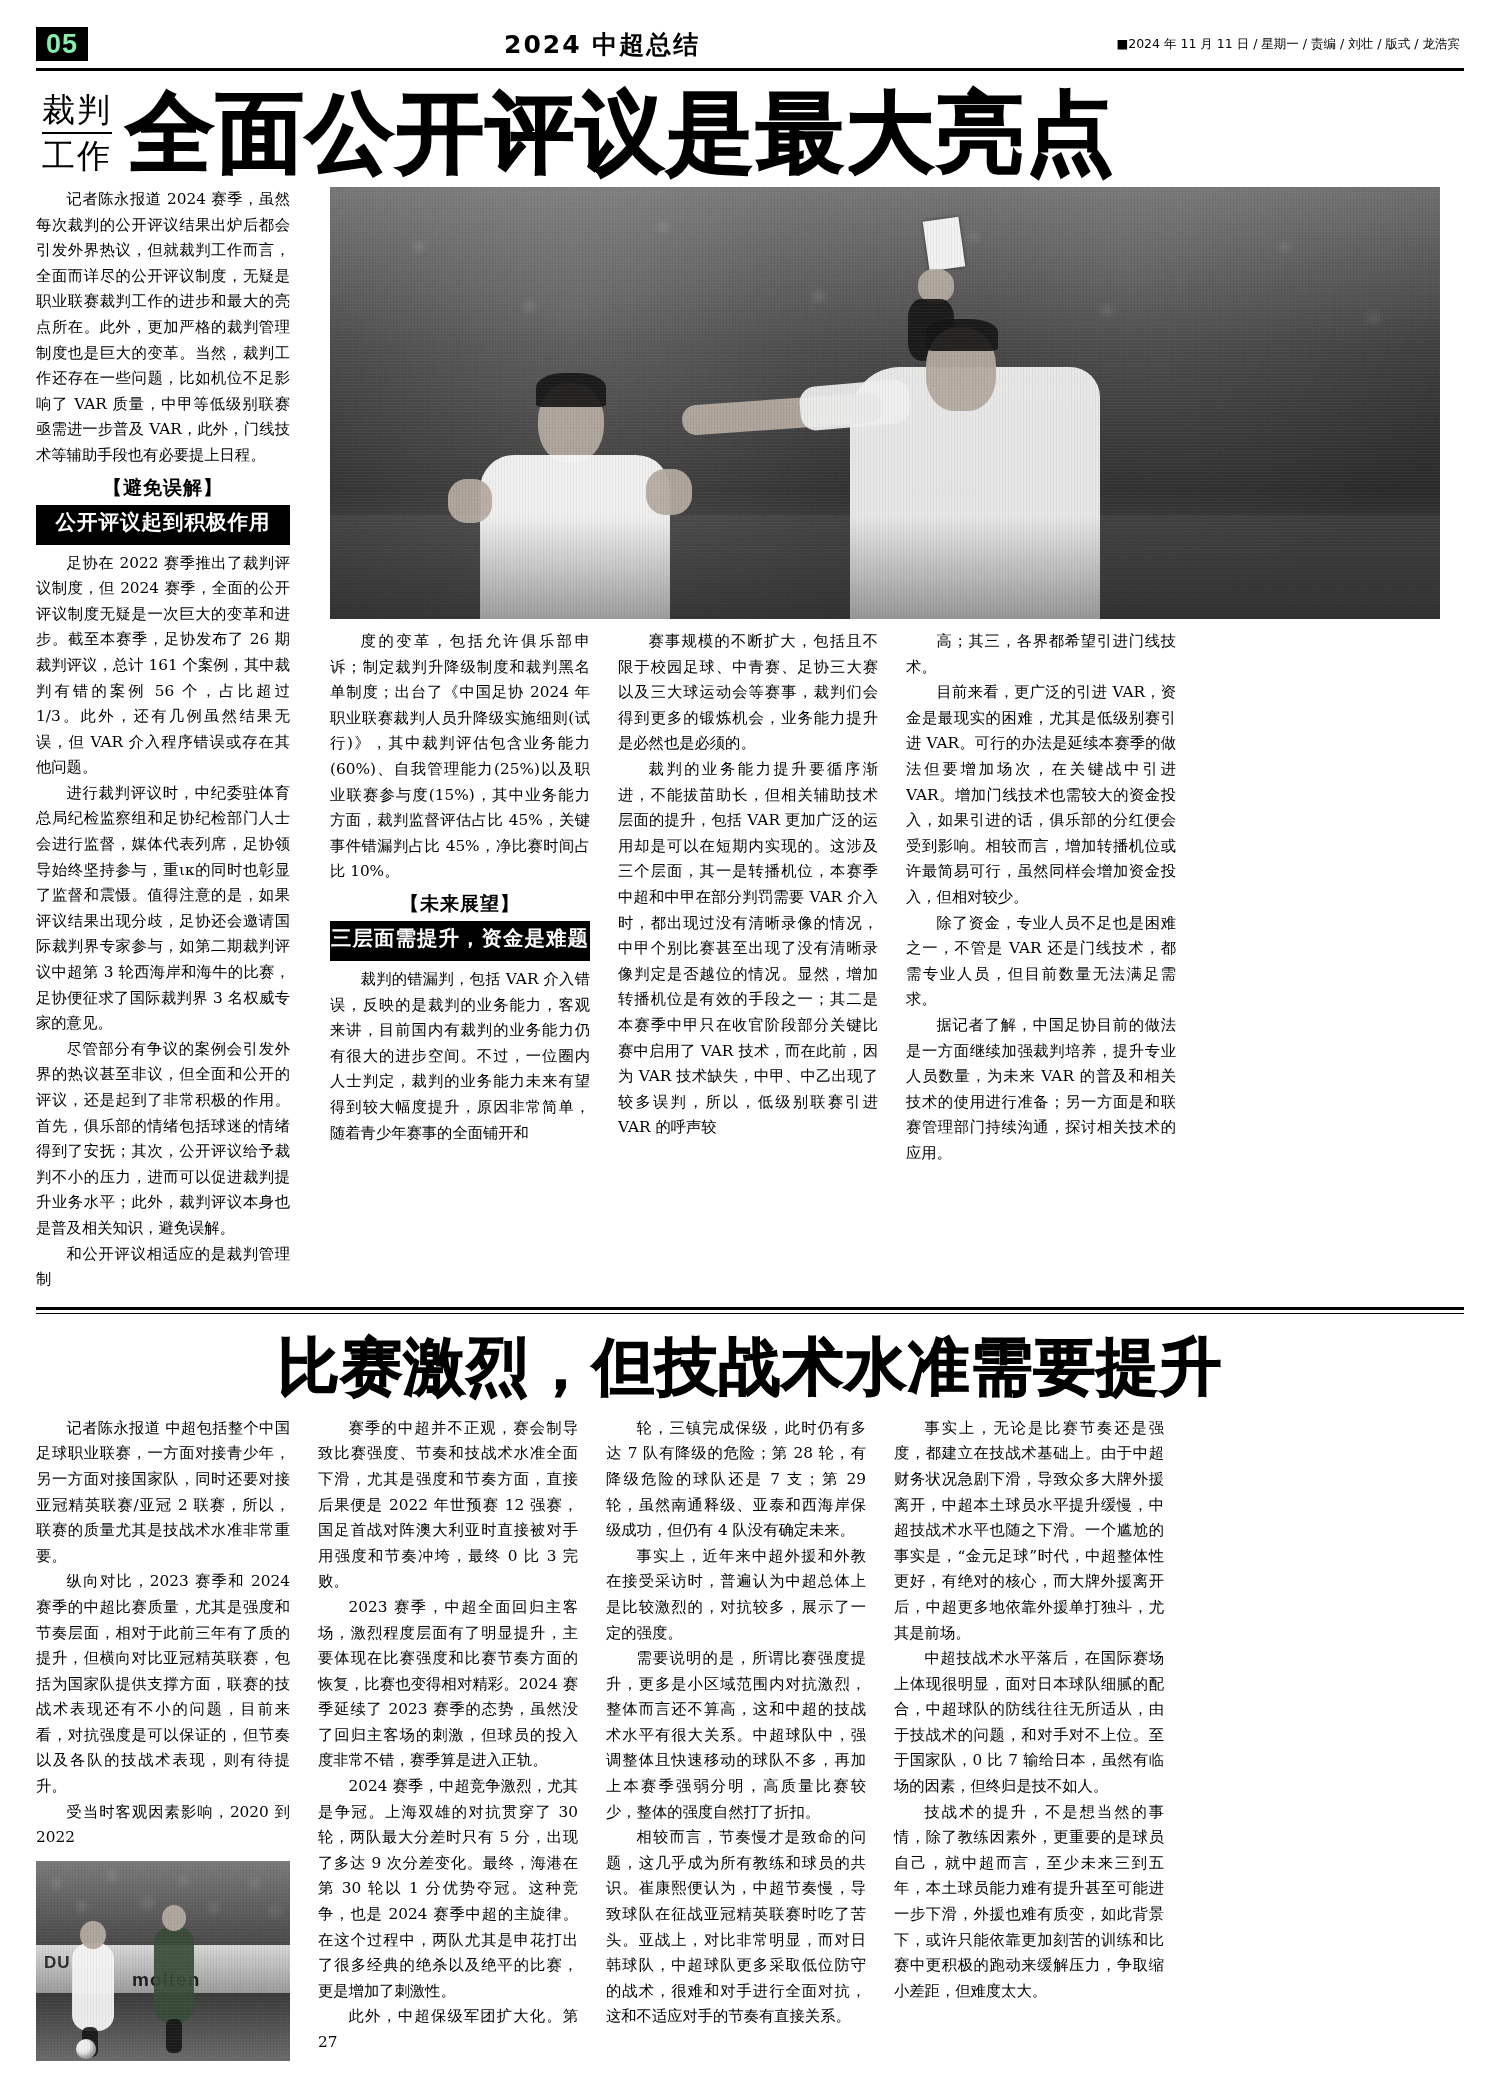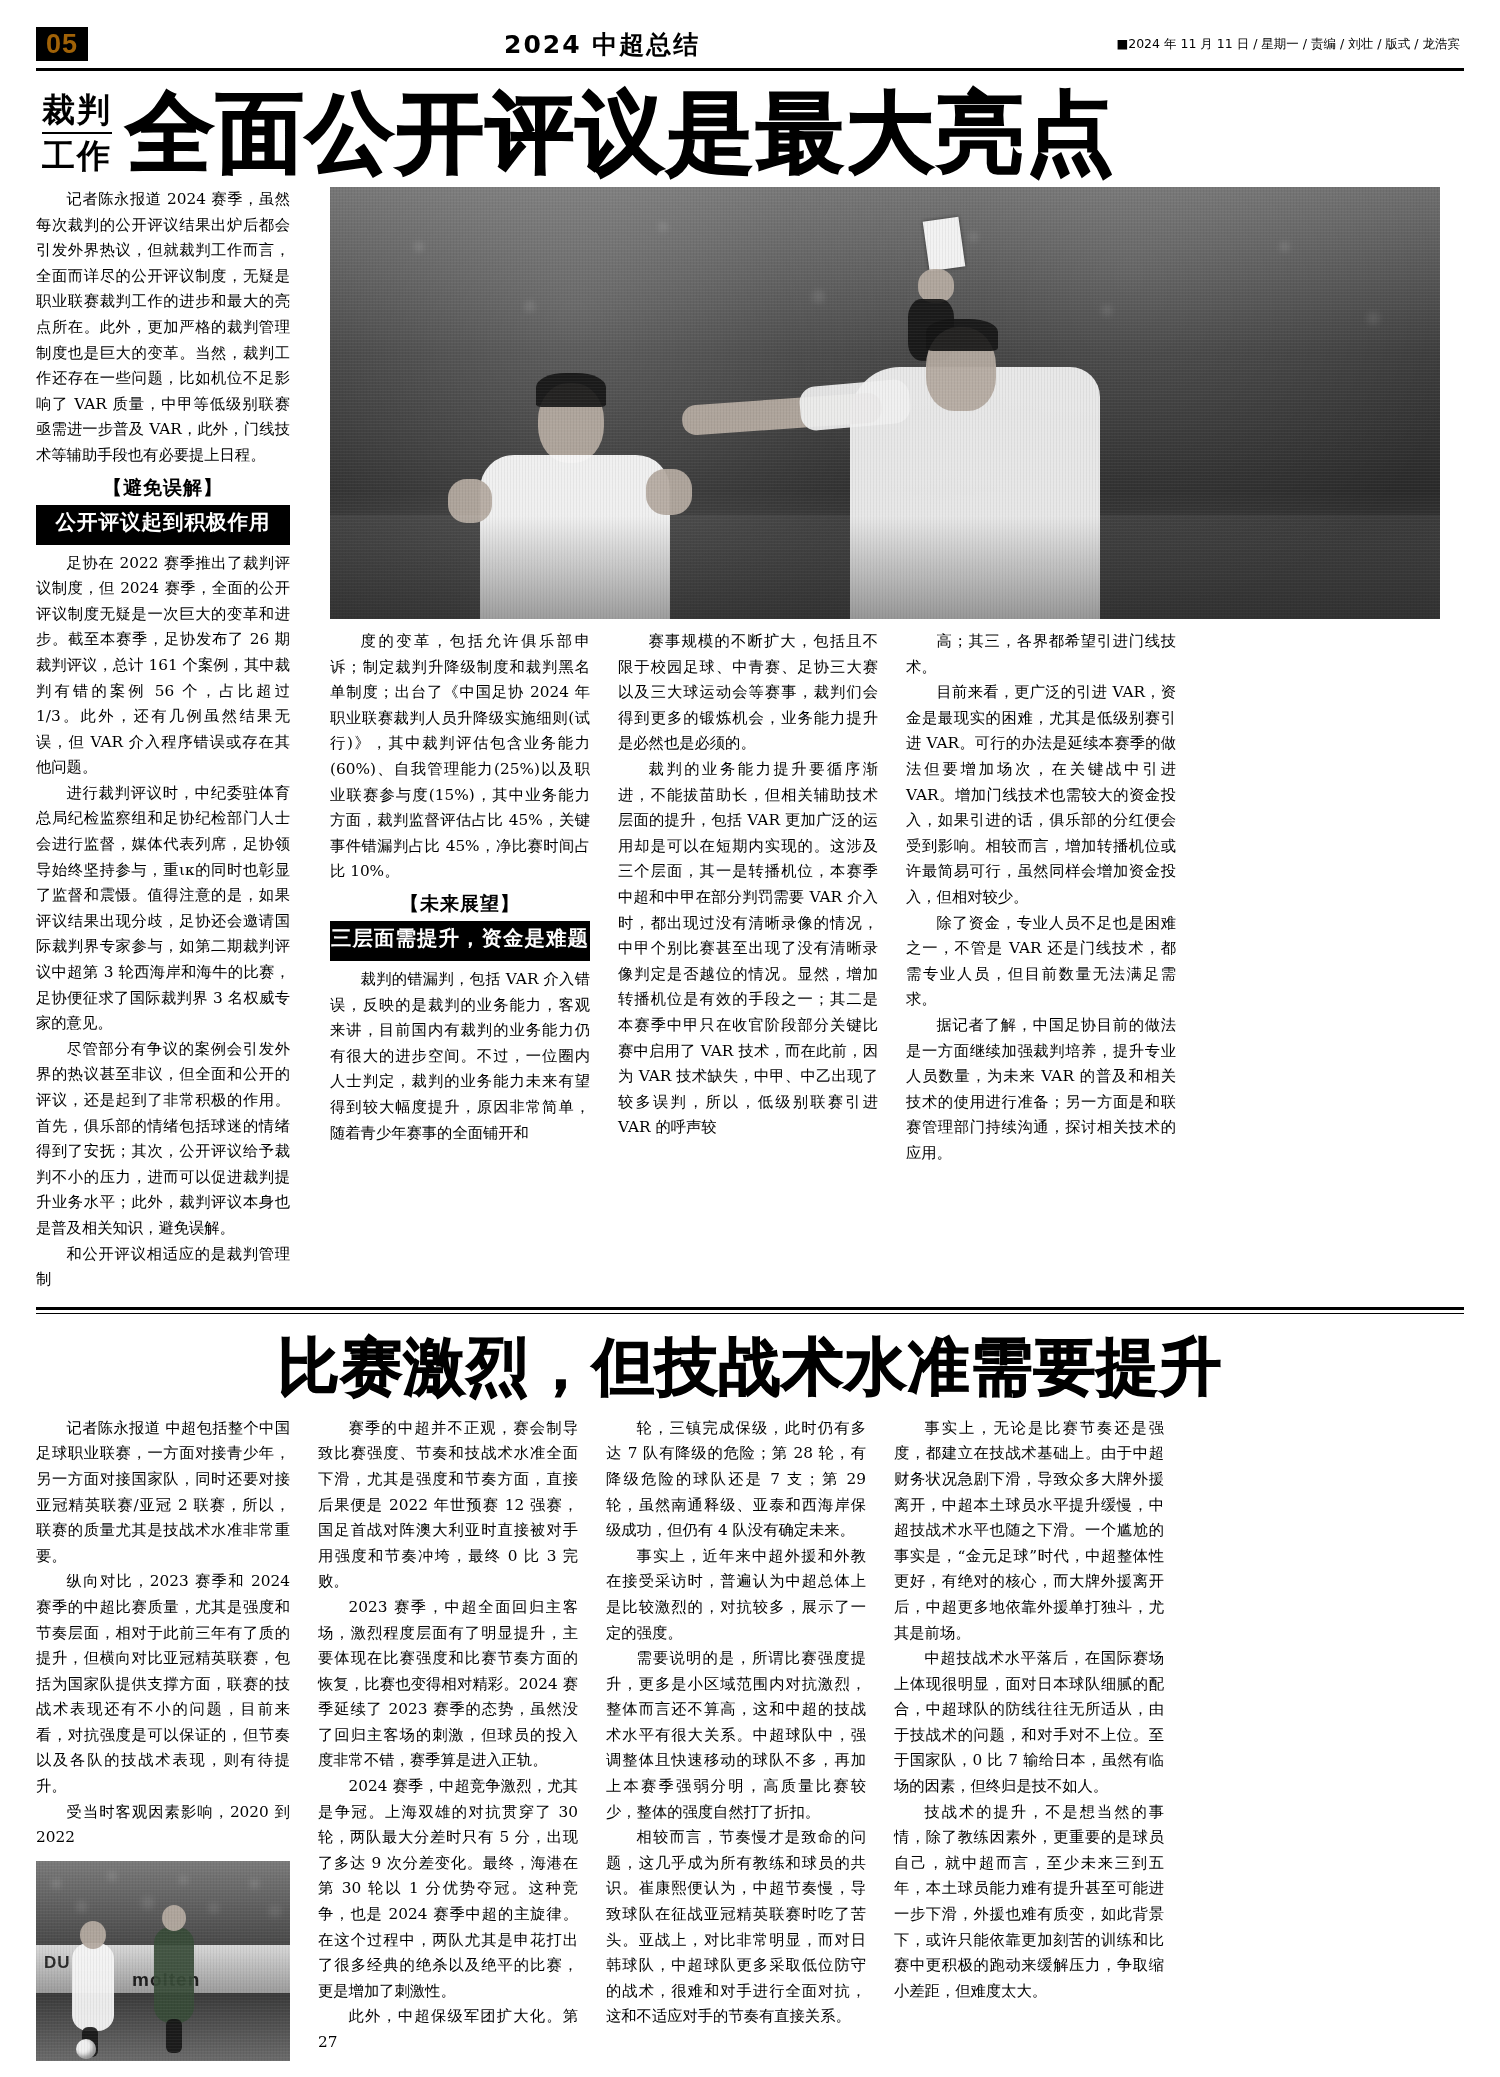--- a/index.html
+++ b/index.html
@@ -26,21 +26,21 @@
   
   .masthead {
     display: flex;
     align-items: center;
     height: 40px;
     border-bottom: 3px solid #000;
     padding-bottom: 4px;
   }
   .page-num {
     background: #000;
-    color: #a16207;
+    color: #86efac;
     font-family: "Liberation Sans", sans-serif;
     font-weight: bold;
     font-size: 27px;
     line-height: 34px;
     padding: 0 10px;
     letter-spacing: 1px;
   }
   .mast-center {
     flex: 1;
     text-align: center;
@@ -59,21 +59,21 @@
 
   
   .headline-row {
     display: flex;
     align-items: center;
     margin-top: 14px;
     margin-bottom: 6px;
   }
   .kicker {
     font-family: "DejaVu Sans", sans-serif;
-    font-weight: bold;
+    font-weight: normal;
     font-size: 33px;
     line-height: 40px;
     text-align: center;
     padding: 0 14px 0 6px;
     letter-spacing: 2px;
   }
   .kicker .k2 {
     border-top: 2px solid #000;
     padding-top: 2px;
     margin-top: 2px;

